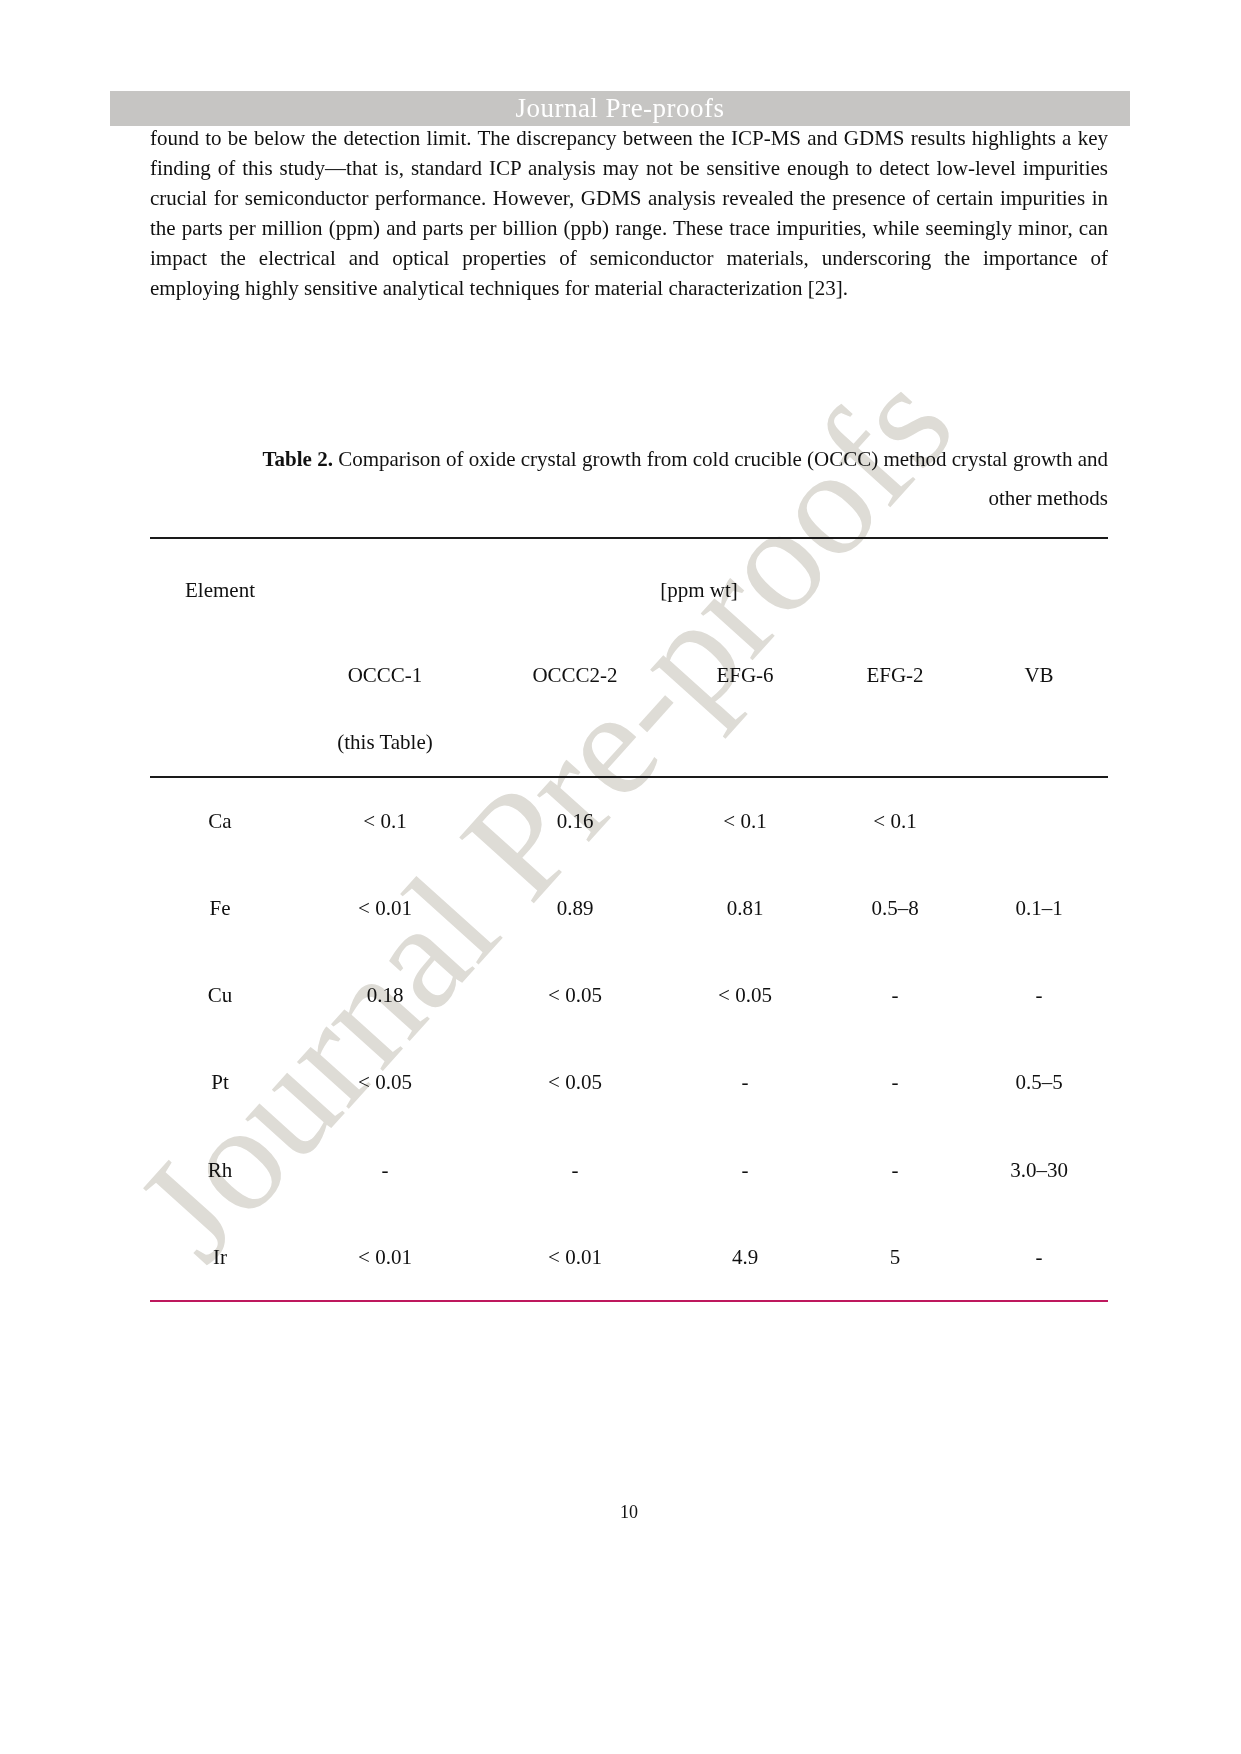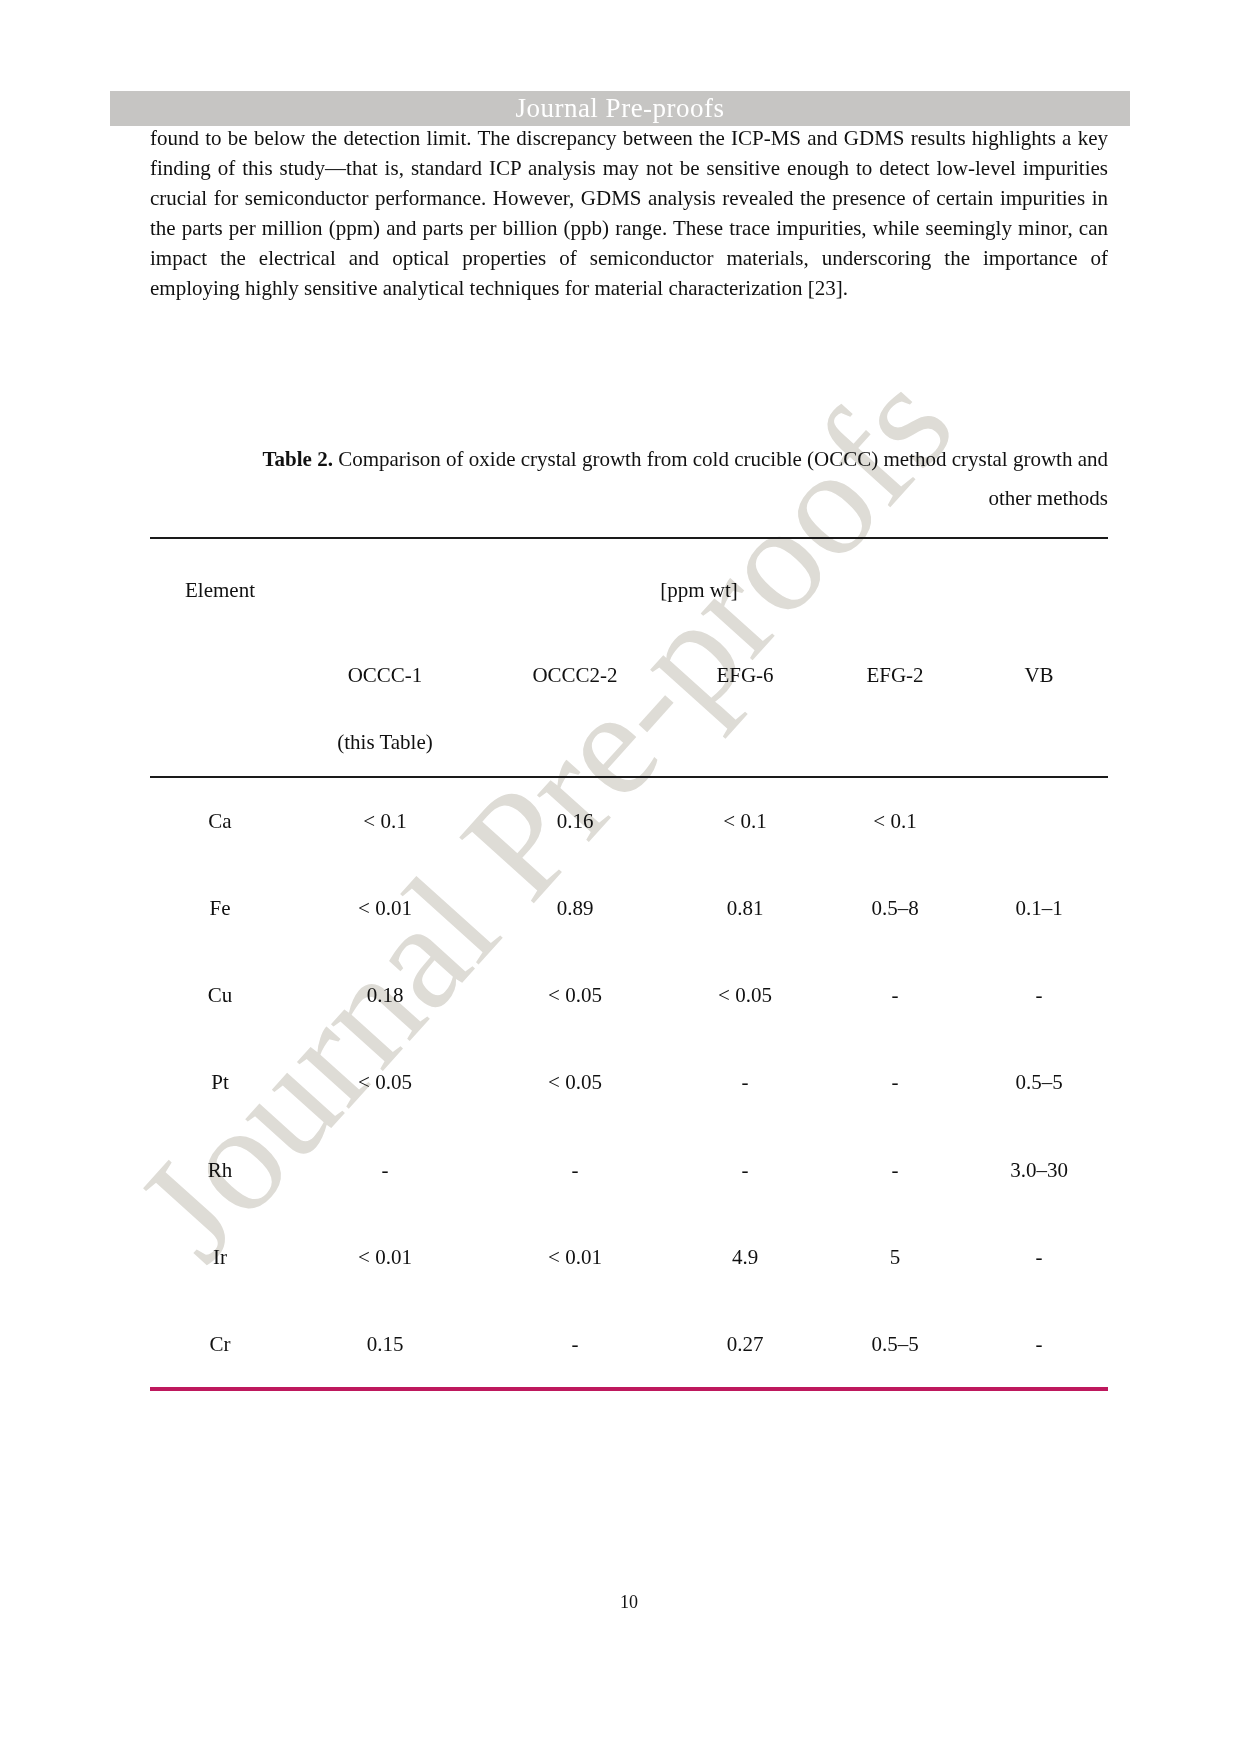--- a/index.html
+++ b/index.html
@@ -63,21 +63,21 @@
     position: absolute;
     left: 150px; top: 537px;
     width: 958px;
     z-index: 1;
   }
   table.data-table {
     width: 958px;
     border-collapse: collapse;
     table-layout: fixed;
     border-top: 2px solid #1a1a1a;
-    border-bottom: 4px solid #be185d;
+    border-bottom: 2px solid #be185d;
     font-size: 21px;
   }
   table.data-table thead { border-bottom: 2px solid #1a1a1a; }
   table.data-table td, table.data-table th {
     text-align: center;
     vertical-align: middle;
     font-weight: normal;
     padding: 0;
   }
   .hrow1 { height: 103px; }
@@ -85,21 +85,21 @@
   .hrow3 { height: 68px; }
   tbody tr { height: 87.4px; }
   .col-element { width: 140px; }
   .col-occc1  { width: 190px; }
   .col-occc22 { width: 190px; }
   .col-efg1   { width: 150px; }
   .col-efg2   { width: 150px; }
   .col-vb     { width: 138px; }
   .page-number {
     position: absolute;
-    left: 150px; top: 1592px;
+    left: 150px; top: 1502px;
     width: 958px;
     z-index: 1;
     text-align: center;
     font-size: 18px;
   }
 </style>
 </head>
 <body>
 
 <div class="page">
@@ -201,27 +201,19 @@
 
   <tr>
     <td>Ir</td>
     <td>&lt; 0.01</td>
     <td>&lt; 0.01</td>
     <td>4.9</td>
     <td>5</td>
     <td>-</td>
   </tr>
 
-  <tr>
-    <td>Cr</td>
-    <td>0.15</td>
-    <td>-</td>
-    <td>0.27</td>
-    <td>0.5–5</td>
-    <td>-</td>
-  </tr>
 </tbody>
     </table>
   </div>
 
   <div class="page-number">10</div>
 
 </div>
 
 </body></html>

